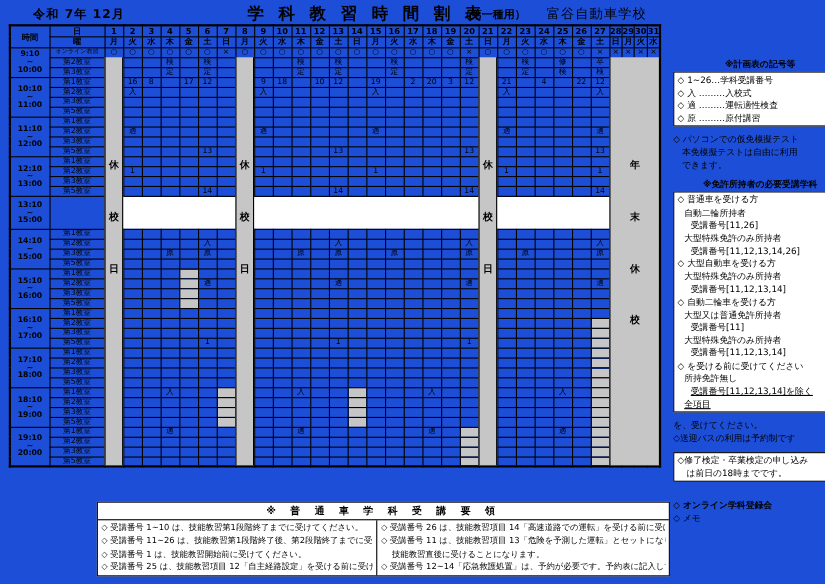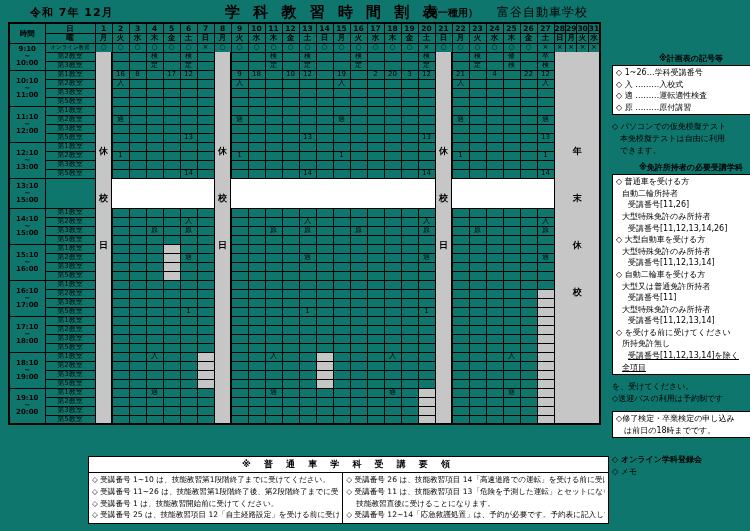--- a/index.html
+++ b/index.html
@@ -1,17 +1,17 @@
 <!DOCTYPE html>
 <html><head>
 <meta charset="utf-8">
 <style>
   * { margin:0; padding:0; box-sizing:border-box; }
   body { background:#fff; font-family:"DejaVu Sans","Liberation Sans",sans-serif; color:#000; }
-  .page { position:relative; width:750px; height:531px; background:#0f766e; overflow:hidden; }
+  .page { position:relative; width:750px; height:531px; background:#1d4ed8; overflow:hidden; }
 
   
   .topbar { position:absolute; left:0; top:3px; width:750px; height:17px; }
   .tb-date { position:absolute; left:30px; top:2px; font-size:11px; font-weight:bold; letter-spacing:1px; }
   .tb-title { position:absolute; left:225px; top:0; font-size:15px; font-weight:bold; letter-spacing:4px; }
   .tb-suffix { position:absolute; left:418px; top:3px; font-size:10px; font-weight:bold; }
   .tb-school { position:absolute; left:497px; top:1px; font-size:12px; font-weight:normal; letter-spacing:1px; }
 
   
   .table-wrap { position:absolute; left:8px; top:22px; }

